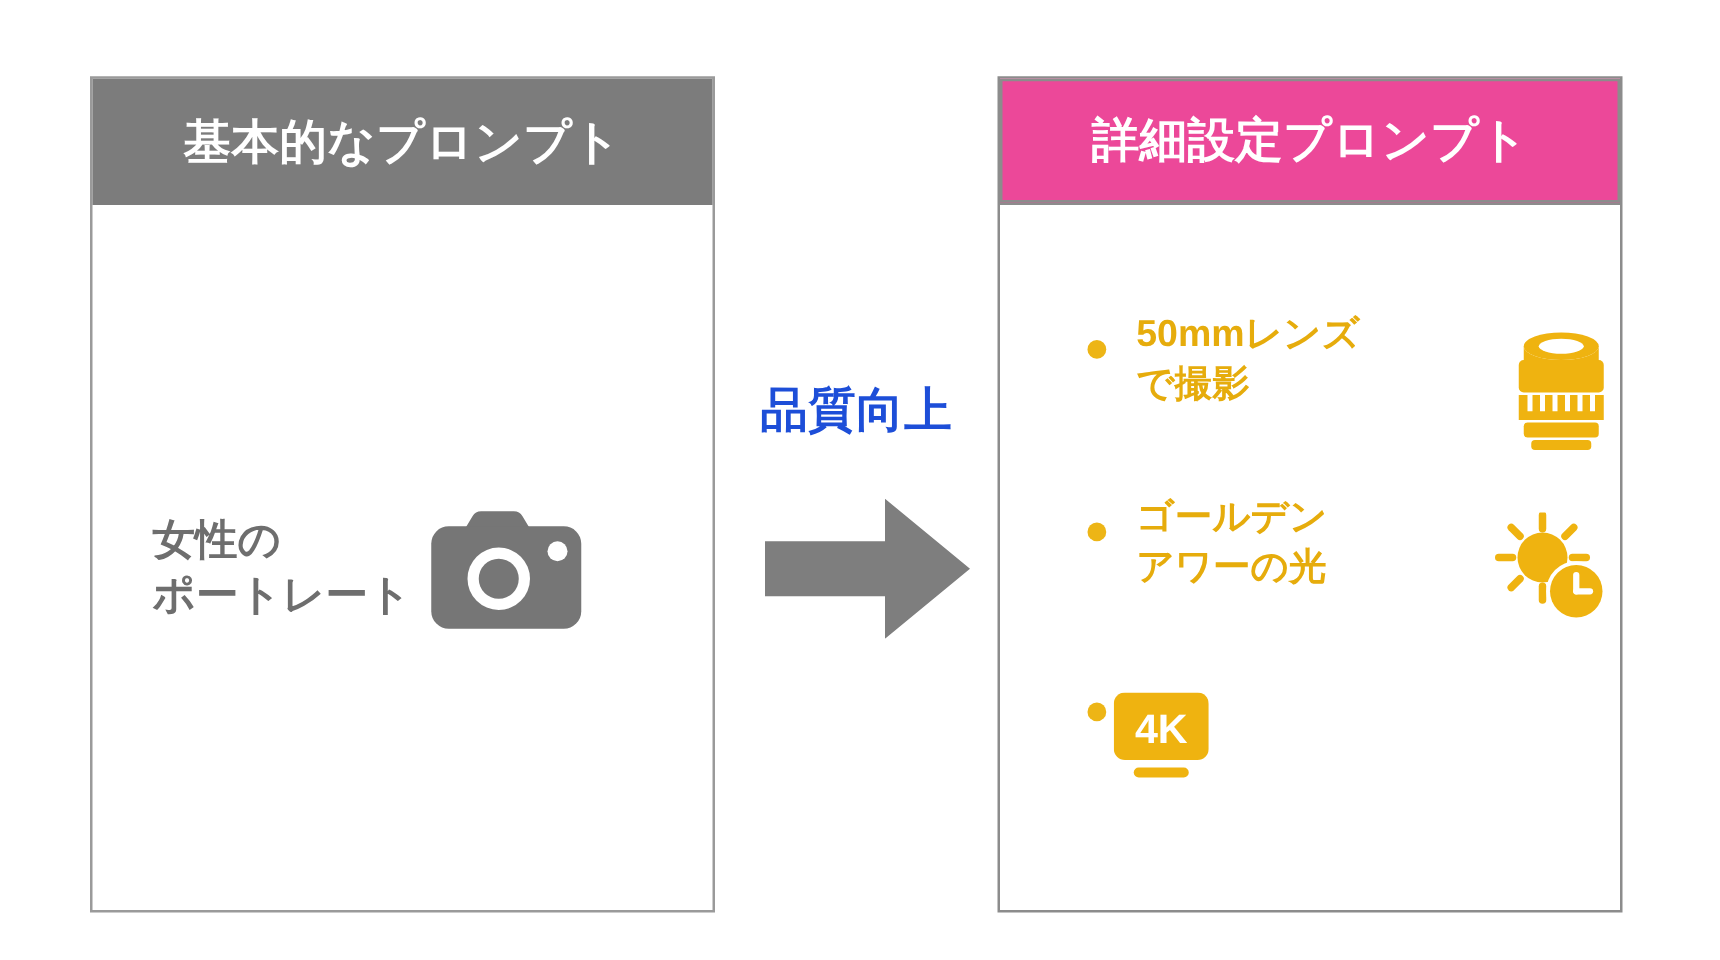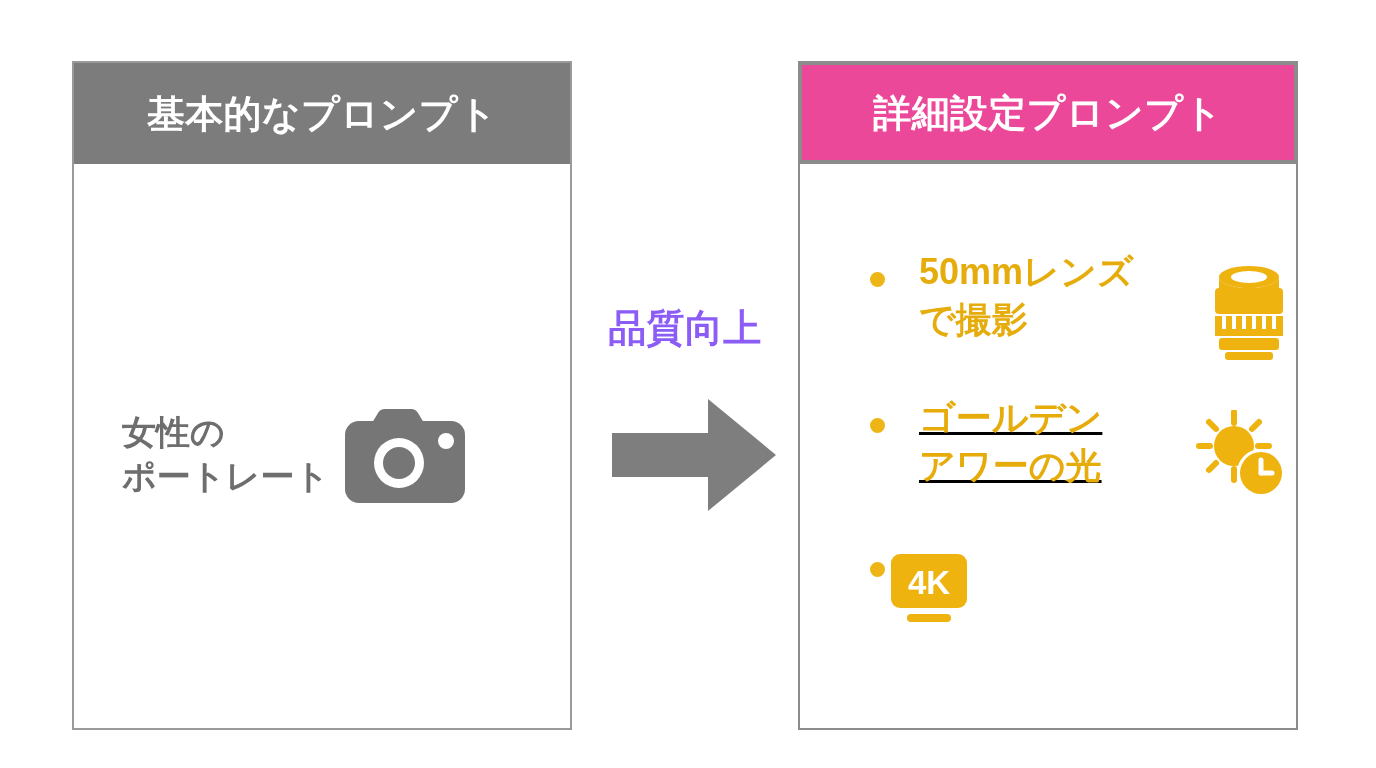--- a/index.html
+++ b/index.html
@@ -117,21 +117,21 @@
     left: 572px;
     top: 45px;
     width: 226px;
     height: 669px;
   }
   #quality-label {
     position: absolute;
     left: 50%;
     transform: translateX(-50%);
     top: 242px;
-    color: #8b5cf6;
+    color: #1d4ed8;
     font-size: 38px;
     font-weight: 700;
     white-space: nowrap;
     letter-spacing: 0.01em;
     font-family: Liberation Mono, monospace;
   }
   #arrow-right {
     position: absolute;
     left: 40px;
     top: 338px;
@@ -150,37 +150,37 @@
     padding: 84px 0 0 0;
   }
   .bullet-row {
     display: flex;
     align-items: flex-start;
     padding: 0 8px 0 70px;
     box-sizing: border-box;
     position: relative;
   }
   .bullet-row + .bullet-row { margin-top: 28px; }
-  #bullet-2 { margin-top: 34px; text-decoration: underline; }
+  #bullet-2 { margin-top: 34px; }
   #bullet-3 { margin-top: 36px; }
 
   .bullet-dot {
     width: 15px;
     height: 15px;
     border-radius: 50%;
     background: #edb516;
     flex: 0 0 auto;
     margin-top: 24px;
   }
   .bullet-text {
     color: #e6ac0c;
-    font-size: 36px;
+    font-size: 30px;
     font-weight: 700;
     line-height: 1.33;
-    margin-left: 34px;
+    margin-left: 24px;
     white-space: pre-line;
     flex: 1 1 auto;
   }
   .bullet-icon {
     flex: 0 0 auto;
     margin-left: 6px;
     margin-top: 16px;
   }
 
   

